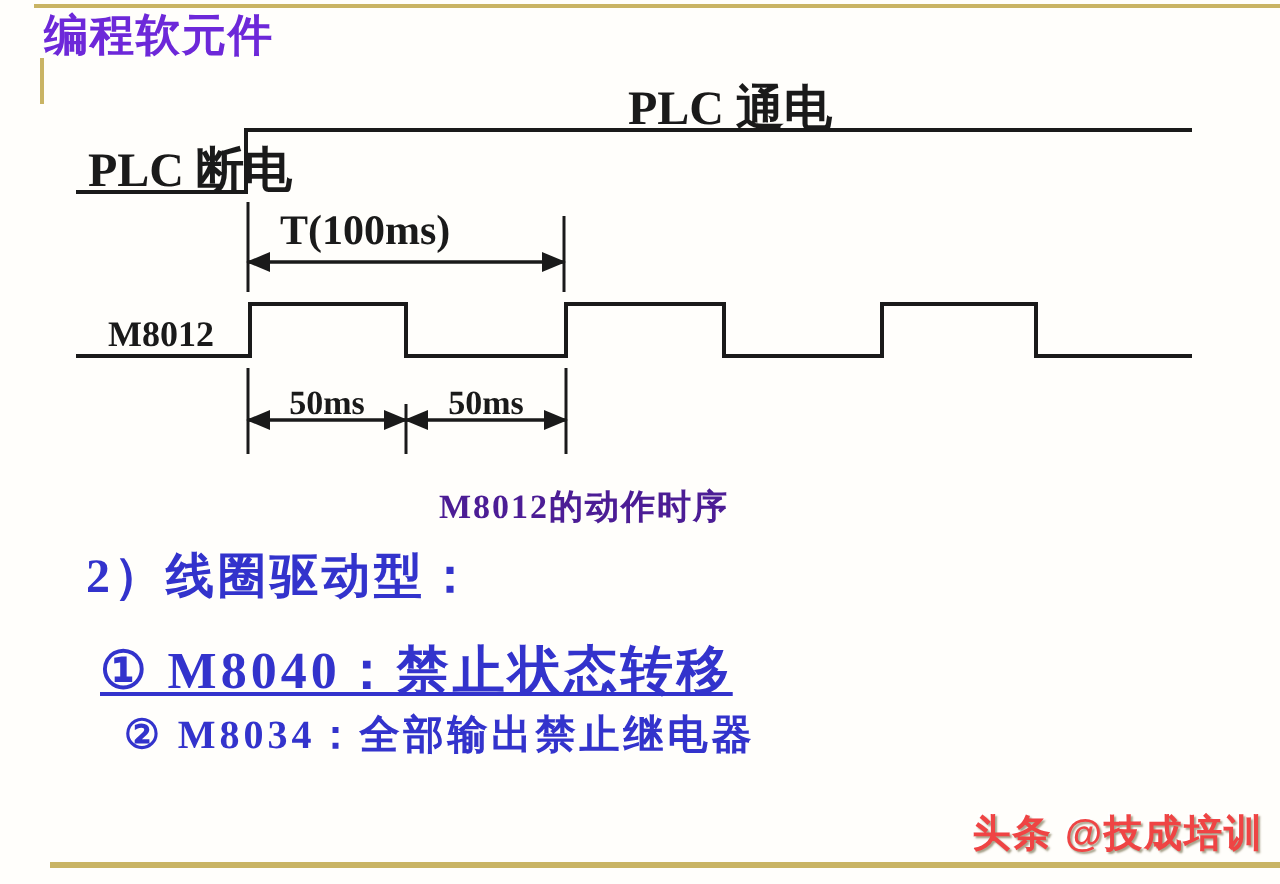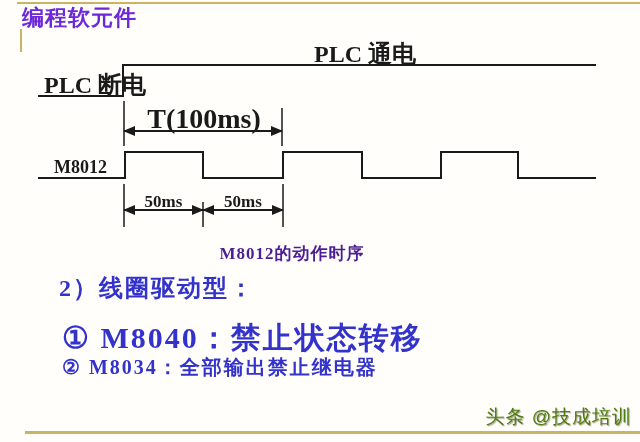--- a/index.html
+++ b/index.html
@@ -10,33 +10,33 @@
   }
   .abs{position:absolute;white-space:nowrap;}
   .accent-line{position:absolute;background:#c9b464;}
   .page-title{
     left:22px;top:3px;font-size:22px;font-weight:700;color:#6d28d9;
     letter-spacing:1px;
   }
   .diagram-label{color:#1a1a1a;font-weight:700;}
   .lbl-plc-on{left:314px;top:38px;font-size:24px;}
   .lbl-plc-off{left:44px;top:69px;font-size:24px;}
-  .lbl-period{left:140px;top:103px;width:128px;text-align:center;font-size:28px;}
+  .lbl-period{left:140px;top:103px;width:128px;text-align:left;font-size:21px;}
   .lbl-signal{left:54px;top:157px;font-size:18px;}
   .lbl-ms-left{left:124px;top:192px;width:79px;text-align:center;font-size:17px;}
   .lbl-ms-right{left:203px;top:192px;width:80px;text-align:center;font-size:17px;}
   .diagram-caption{left:137px;top:242px;width:310px;text-align:center;
     font-size:17px;font-weight:700;color:#4c1d95;letter-spacing:1px;}
   .blue-text{color:#3333cc;font-weight:700;}
-  .section-heading{left:59px;top:272px;font-size:24px;letter-spacing:2px;}
-  .note-item-1{left:62px;top:318px;font-size:30px;letter-spacing:2px;}
+  .section-heading{left:43px;top:272px;font-size:24px;letter-spacing:2px;}
+  .note-item-1{left:50px;top:318px;font-size:26px;letter-spacing:2px;text-decoration:underline;}
   .note-item-2{left:62px;top:354px;font-size:20px;letter-spacing:2px;}
   .watermark{
-    right:8px;top:404px;font-size:19px;font-weight:400;letter-spacing:1px;
-    color:#4d7c0f;
+    right:8px;top:404px;font-size:19px;font-weight:700;letter-spacing:1px;
+    color:#ef4444;
     text-shadow:1px 1px 1px rgba(150,145,118,.85), -1px -1px 0 #ffffff;
     font-family:"Liberation Sans","DejaVu Sans",sans-serif;
   }
   svg.waves{position:absolute;left:0;top:0;pointer-events:none;}
 </style>
 </head>
 <body>
 
 <div class="accent-line" style="left:17px;top:2px;width:623px;height:2px;"></div>
 <div class="accent-line" style="left:20px;top:29px;width:2px;height:23px;"></div>

